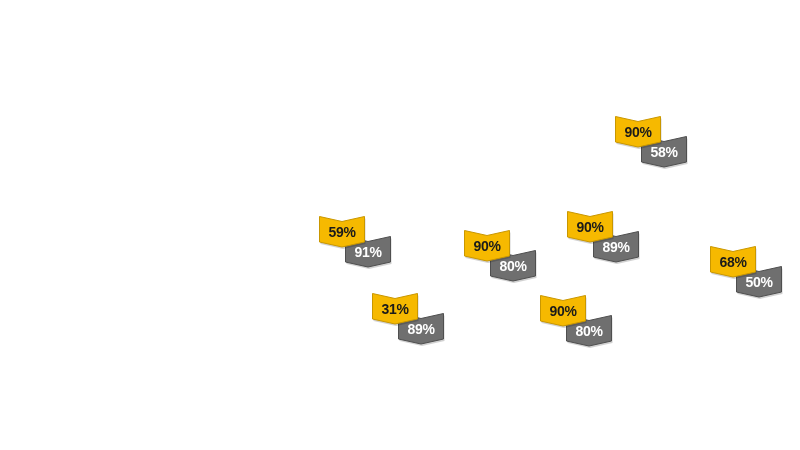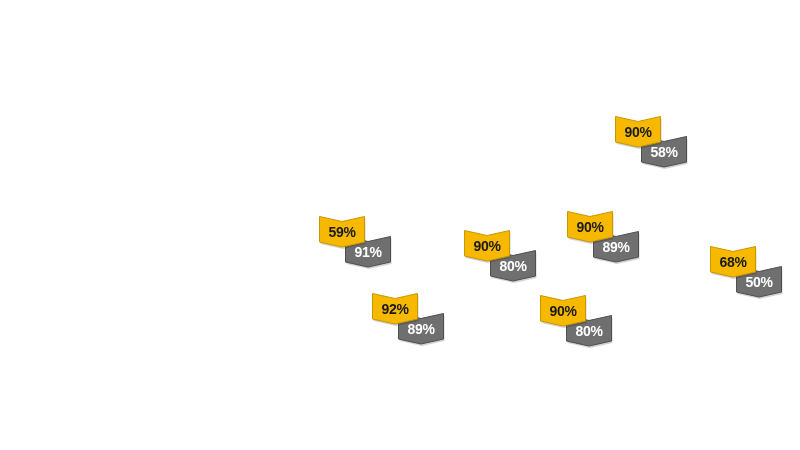--- a/index.html
+++ b/index.html
@@ -140,21 +140,21 @@
       <span class="label">50%</span>
     </div>
   </div>
 
   <div class="marker" style="left:372px; top:293px;">
     <div class="badge badge-primary">
       <svg class="shape-primary" viewBox="0 0 46 32">
           <path d="M0.5,0.5 L23,5.5 L45.5,0.5 L45.5,26 L23,31 L0.5,26 Z" fill="rgba(0,0,0,0.18)" transform="translate(1,2)"></path>
           <path d="M0.5,0.5 L23,5.5 L45.5,0.5 L45.5,26 L23,31 L0.5,26 Z" fill="#f6b900" stroke="#c99700" stroke-width="1"></path>
         </svg>
-      <span class="label">92%</span>
+      <span class="label">31%</span>
     </div>
     <div class="badge badge-secondary">
       <svg class="shape-secondary" viewBox="0 0 46 32">
           <path d="M0.5,0.5 L23,5.5 L45.5,0.5 L45.5,26 L23,31 L0.5,26 Z" fill="rgba(0,0,0,0.18)" transform="translate(1,2)"></path>
           <path d="M0.5,0.5 L23,5.5 L45.5,0.5 L45.5,26 L23,31 L0.5,26 Z" fill="#6f6f6f" stroke="#4f4f4f" stroke-width="1"></path>
         </svg>
       <span class="label">89%</span>
     </div>
   </div>
 

